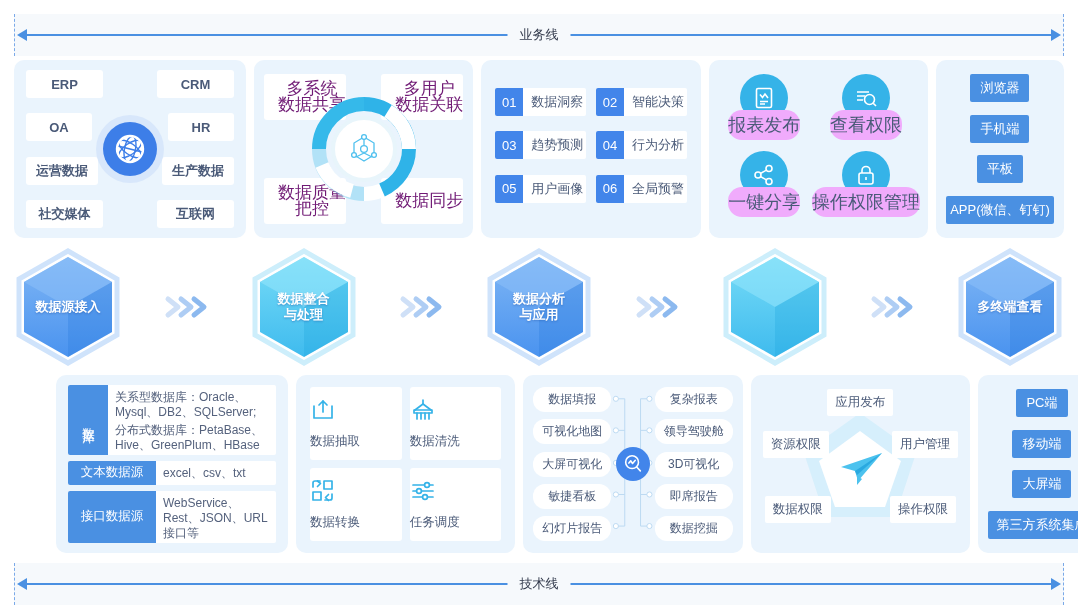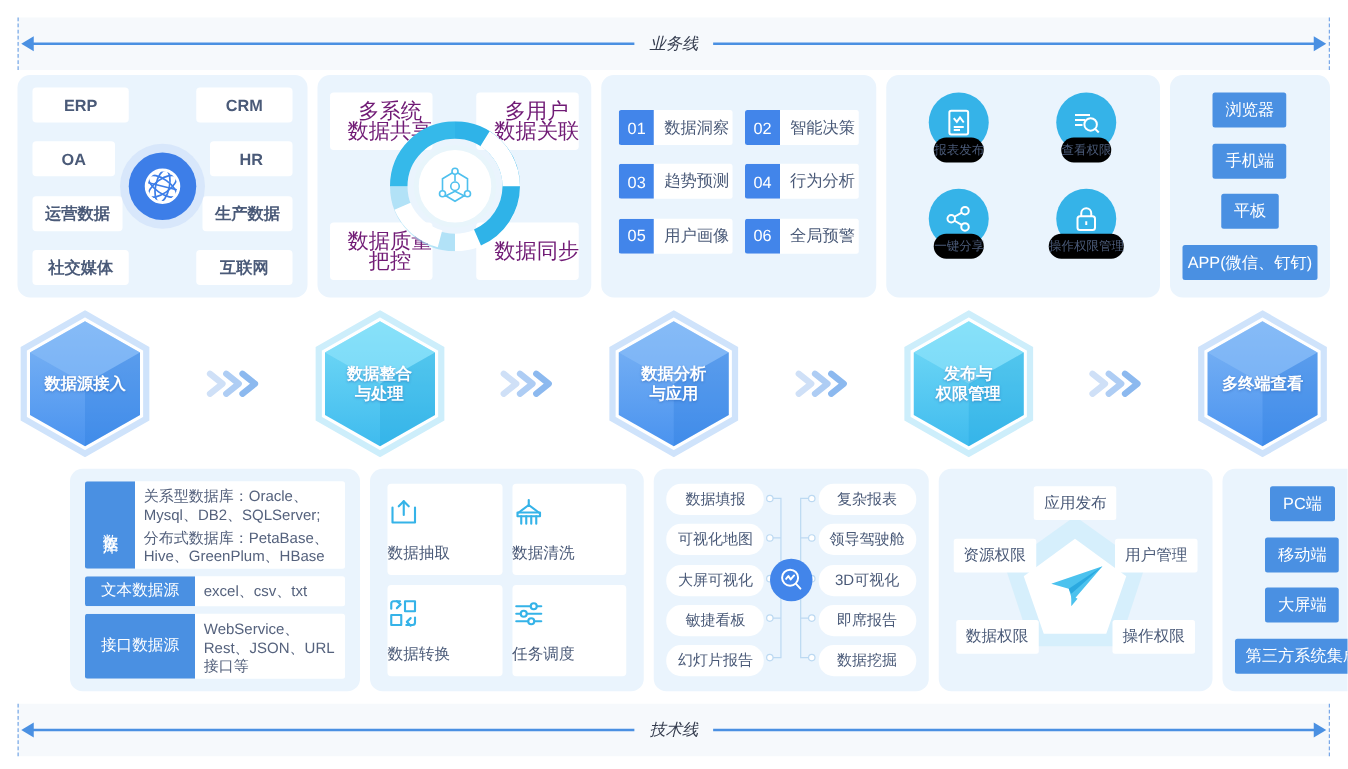--- a/index.html
+++ b/index.html
@@ -59,21 +59,20 @@
   .axis-label {
     position: absolute;
     top: 50%;
     left: 50%;
     transform: translate(-50%, -50%);
     background: #f6f9fc;
     padding: 0 12px;
     font-size: 13px;
     color: #333b4d;
     white-space: nowrap;
-    font-style: italic;
   }
 
   
   .row {
     position: absolute;
     left: 14px;
     width: 1050px;
     display: flex;
     gap: 8px;
   }
@@ -206,24 +205,24 @@
   }
   .pub-circle {
     width: 48px; height: 48px;
     border-radius: 50%;
     background: #35b3e8;
     display: flex; align-items: center; justify-content: center;
     margin-top: 2px;
   }
   .pub-label {
     margin-top: -12px;
-    background: #000000;
+    background: #f0abfc;
     border-radius: 14px;
     padding: 3px 0;
-    font-size: 10px;
+    font-size: 18px;
     color: #4a5a78;
     white-space: nowrap;
     position: relative;
     z-index: 2;
   }
 
   
   .term-wrap {
     position: absolute;
     inset: 14px 10px;
@@ -581,22 +580,20 @@
     </div>
   </div>
 
   <div class="hex-unit">
     <svg width="108" height="118" viewBox="0 0 108 118">
       <polygon points="54,3 103,31 103,87 54,115 5,87 5,31" fill="none" stroke="#cdeefb" stroke-width="5"></polygon>
       <polygon points="54,9 98,34 98,84 54,109 10,84 10,34" fill="url(#gA2)"></polygon>
       <polygon points="54,9 98,34 54,59 10,34" fill="#96e6fb" opacity=".55"></polygon>
       <polygon points="54,59 98,34 98,84 54,109" fill="#1fa4dd" opacity=".30"></polygon>
     </svg>
-    <div class="hex-label" style="white-space:pre-line">发布与
-权限管理</div>
   </div>
 
   <div class="hex-gap">
     <div class="chev">
       <svg width="46" height="26" viewBox="0 0 46 26" fill="none" stroke-width="5" stroke-linecap="round" stroke-linejoin="round">
         <polyline points="5,5 15,13 5,21" stroke="#cfe0f7"></polyline>
         <polyline points="18,5 28,13 18,21" stroke="#aecdf4"></polyline>
         <polyline points="31,5 41,13 31,21" stroke="#8cb9ef"></polyline>
       </svg>
     </div>

